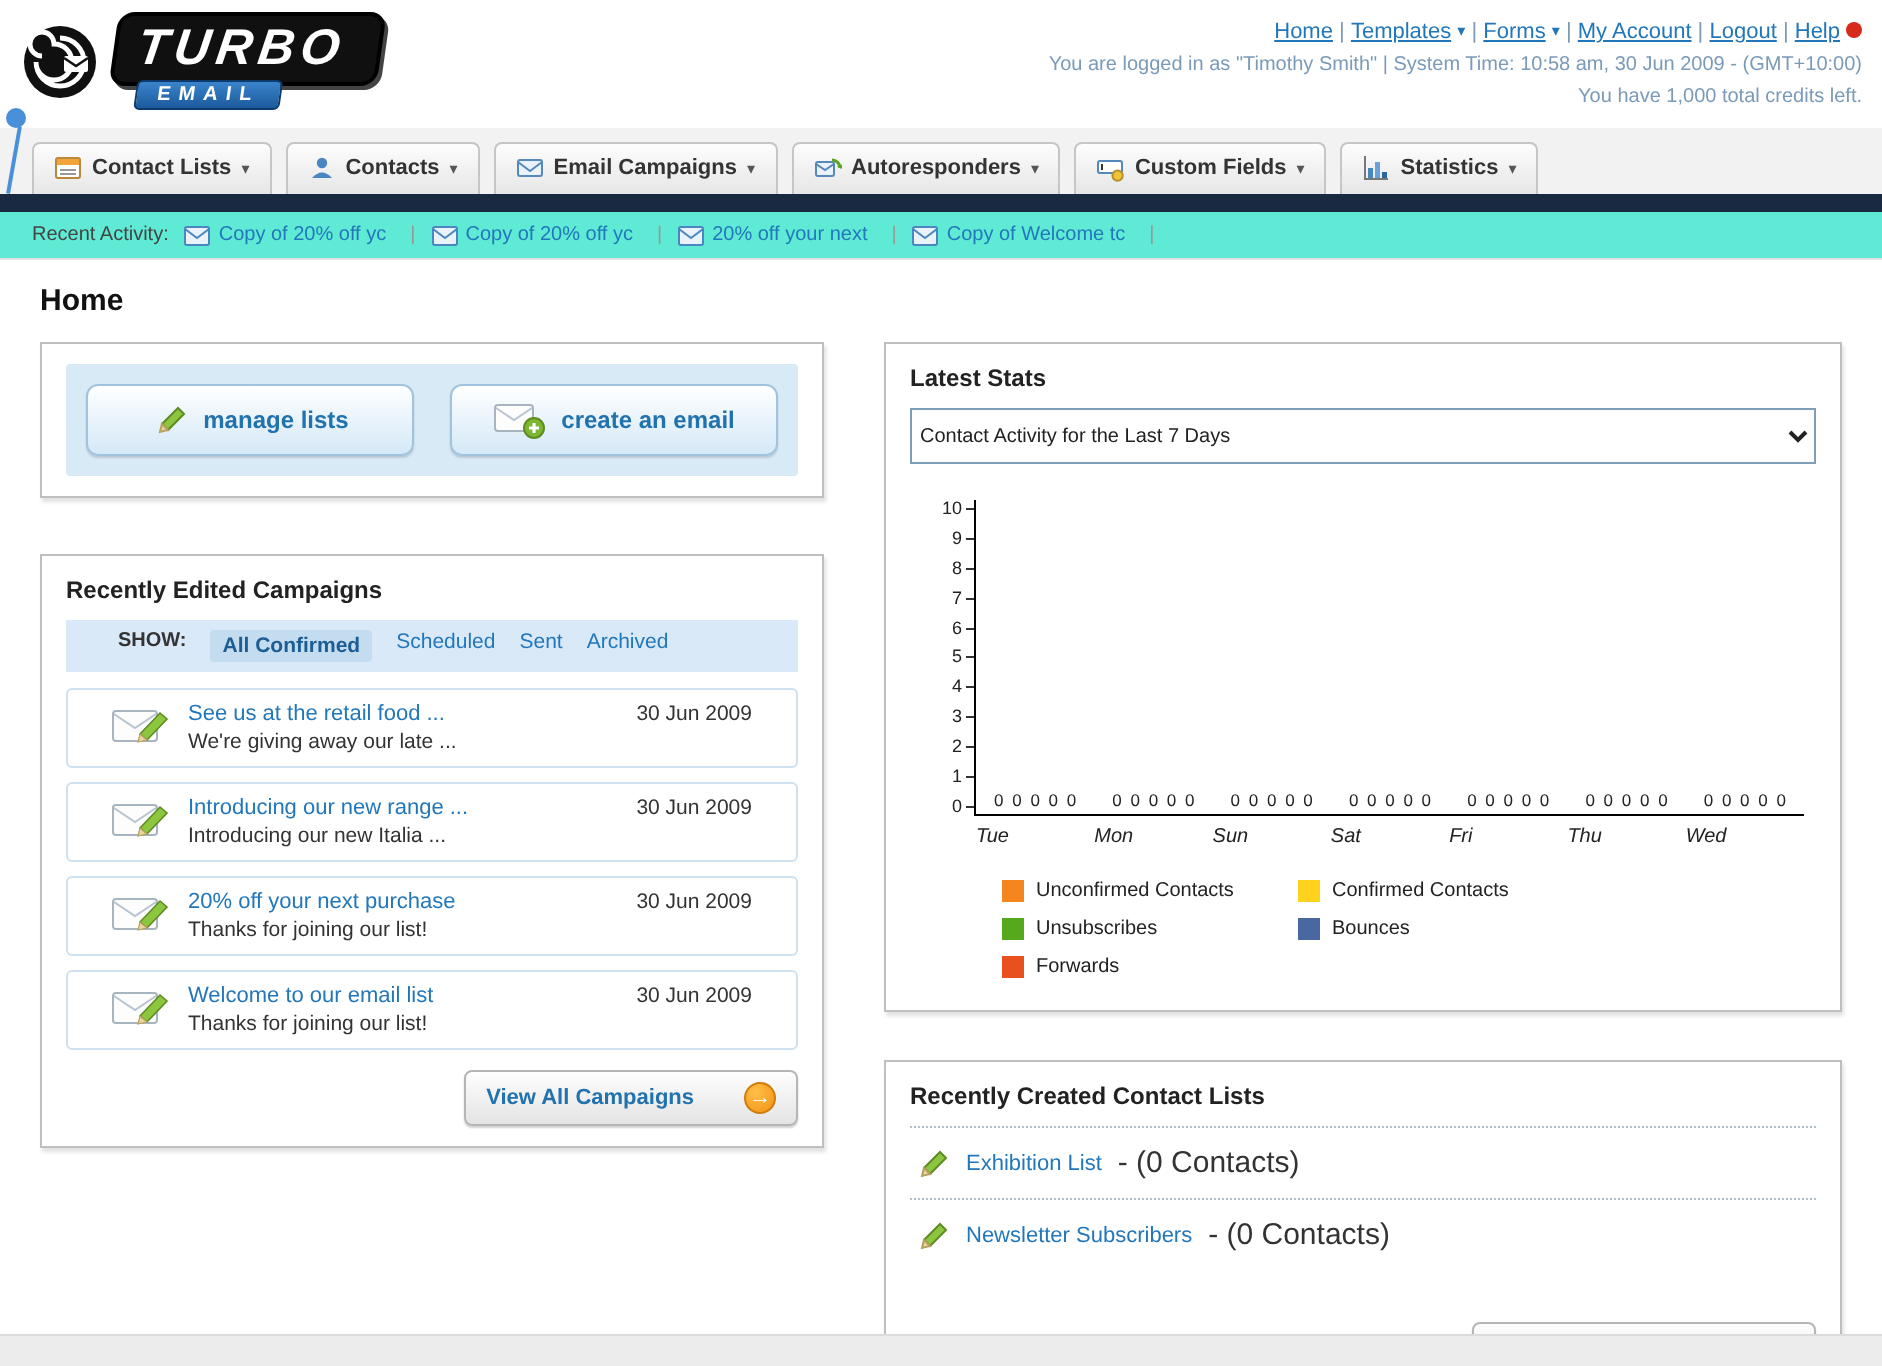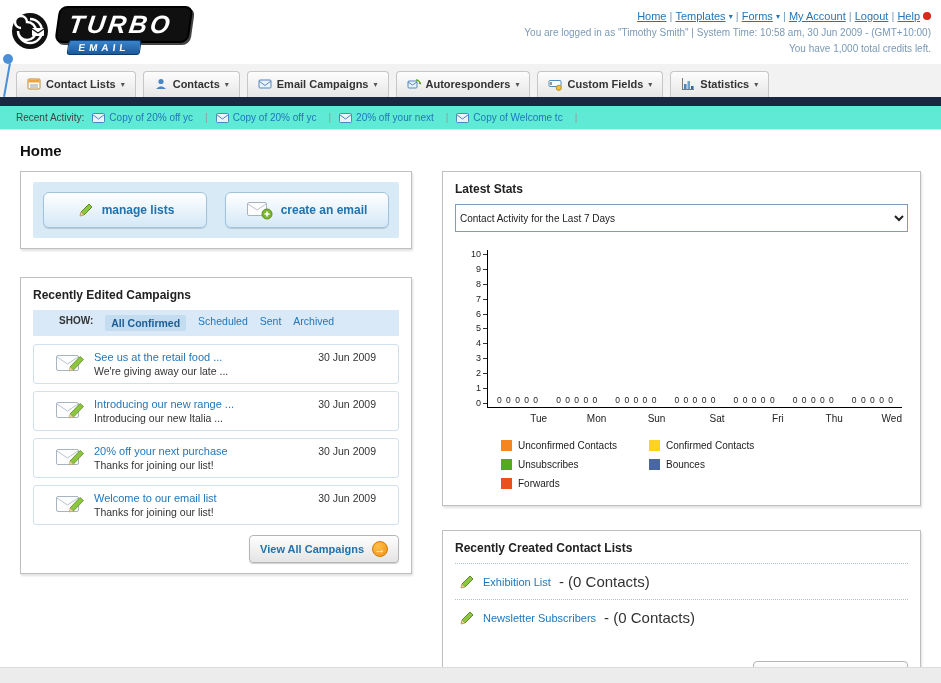--- a/index.html
+++ b/index.html
@@ -58,37 +58,37 @@
   .show-bar { background: #d9e9f8; padding: 5px 26px; display: flex; align-items: flex-start; gap: 12px; margin: 8px 0 8px 0; font-size: 10.5px; }
   .show-label { font-weight: bold; color: #333; font-size: 10px; }
   .show-tab { color: #2277bb; text-decoration: none; cursor: pointer; }
   .show-tab.active { font-weight: bold; color: #1d5d94; background: #c3dcf0; padding: 2px 6px; border-radius: 2px; }
   .campaign-row { display: flex; align-items: flex-start; gap: 8px; border: 1px solid #cfe0f0; border-radius: 3px; padding: 6px 22px; margin-bottom: 7px; background: #fff; }
   .campaign-text { display: flex; flex-direction: column; gap: 2px; }
   .campaign-title { font-size: 11px; color: #2277bb; text-decoration: none; cursor: pointer; }
   .campaign-sub { font-size: 10.5px; color: #333; }
   .campaign-date { margin-left: auto; font-size: 10.5px; color: #333; white-space: nowrap; }
   .panel-footer { display: flex; justify-content: flex-end; margin-top: 10px; }
-  .btn-small { display: inline-flex; align-items: center; gap: 8px; padding: 5px 10px; border: 1px solid #b5b5b5; border-radius: 4px; background: linear-gradient(#fefefe, #e4e4e4); color: #2172ad; font-weight: bold; font-size: 11px; cursor: pointer; box-shadow: 0 1px 1px rgba(0,0,0,0.18); }
+  .btn-small { display: inline-flex; align-items: center; gap: 25px; padding: 5px 10px; border: 1px solid #b5b5b5; border-radius: 4px; background: linear-gradient(#fefefe, #e4e4e4); color: #2172ad; font-weight: bold; font-size: 11px; cursor: pointer; box-shadow: 0 1px 1px rgba(0,0,0,0.18); }
   .arrow-circle { display: inline-flex; align-items: center; justify-content: center; width: 16px; height: 16px; border-radius: 50%; background: radial-gradient(circle at 35% 30%, #ffc04a, #f29111); border: 1px solid #d07c0a; color: #fff; font-size: 11px; font-weight: bold; line-height: 1; }
 
   
   .stats-select { width: 100%; height: 28px; font-size: 10px; font-family: "Liberation Sans", sans-serif; border: 1px solid #7f9db9; margin: 8px 0 14px 0; color: #222; background: #fff; }
   .chart { padding: 4px 6px 0 6px; }
   .chart-body { display: flex; }
   .y-axis { width: 26px; height: 158px; display: flex; flex-direction: column; justify-content: space-between; align-items: flex-end; font-size: 9px; color: #222; }
   .ytick { display: flex; align-items: center; gap: 2px; line-height: 1; }
   .ytick::after { content: ""; width: 4px; height: 1px; background: #333; }
   .plot { flex: 1; height: 158px; border-left: 1px solid #000; border-bottom: 1px solid #000; display: flex; }
   .day-group { flex: 1; display: flex; align-items: flex-end; justify-content: center; }
   .zeros { font-size: 8.5px; color: #222; padding-bottom: 2px; word-spacing: 2px; white-space: nowrap; }
   .x-row { display: flex; }
   .x-spacer { width: 27px; }
   .x-labels { flex: 1; display: flex; }
-  .day-label { flex: 1; text-align: right; font-size: 10px; color: #222; padding-top: 5px; }
+  .day-label { flex: 1; text-align: left; font-size: 10px; color: #222; padding-top: 5px; font-style: italic; }
   .legend { margin: 16px 0 6px 40px; display: flex; flex-wrap: wrap; row-gap: 8px; }
   .legend-item { width: 148px; display: flex; align-items: center; gap: 6px; font-size: 10px; color: #222; }
   .swatch { width: 11px; height: 11px; flex-shrink: 0; }
 
   
   .list-row { display: flex; align-items: center; gap: 8px; padding: 9px 2px; border-top: 1px dotted #aebecb; font-size: 11px; }
   .list-row:last-of-type { border-bottom: 1px dotted #aebecb; }
   .list-row a { color: #2277bb; text-decoration: none; cursor: pointer; }
   .list-suffix { color: #333; font-size: 15px; }
   .cl-title { margin-bottom: 8px; }

